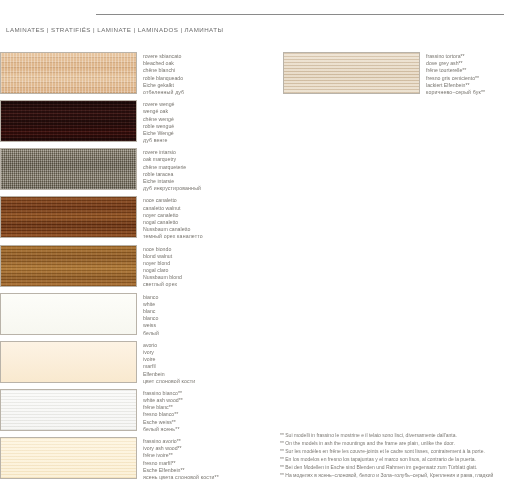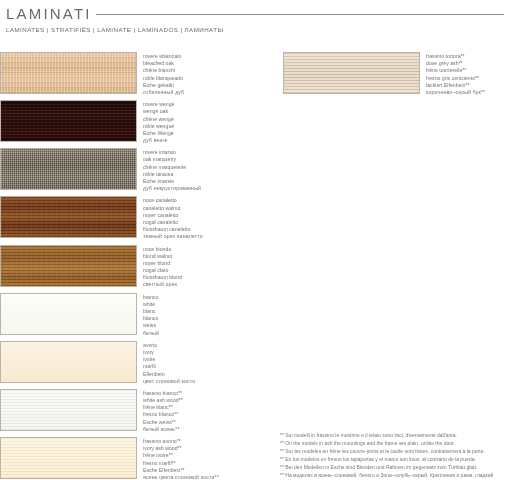--- a/index.html
+++ b/index.html
@@ -124,21 +124,20 @@
     position:absolute;left:280px;top:431px;width:228px;
     font-size:5px;line-height:1.62;color:#7b7873;
   }
   .footnotes div{white-space:nowrap;}
   .footnotes .wrap{white-space:normal;}
 </style>
 </head>
 <body>
 
 <div class="header">
-  <div class="title">LAMINATI</div>
   <div class="title-rule"></div>
   <div class="subtitle">LAMINATES | STRATIFIÉS | LAMINATE | LAMINADOS | ЛАМИНАТЫ</div>
 </div>
 
 <div class="col-left">
 
   <div class="row">
     <div class="swatch sw-bleached-oak"></div>
     <div class="names">
       <div>rovere sbiancato</div>

